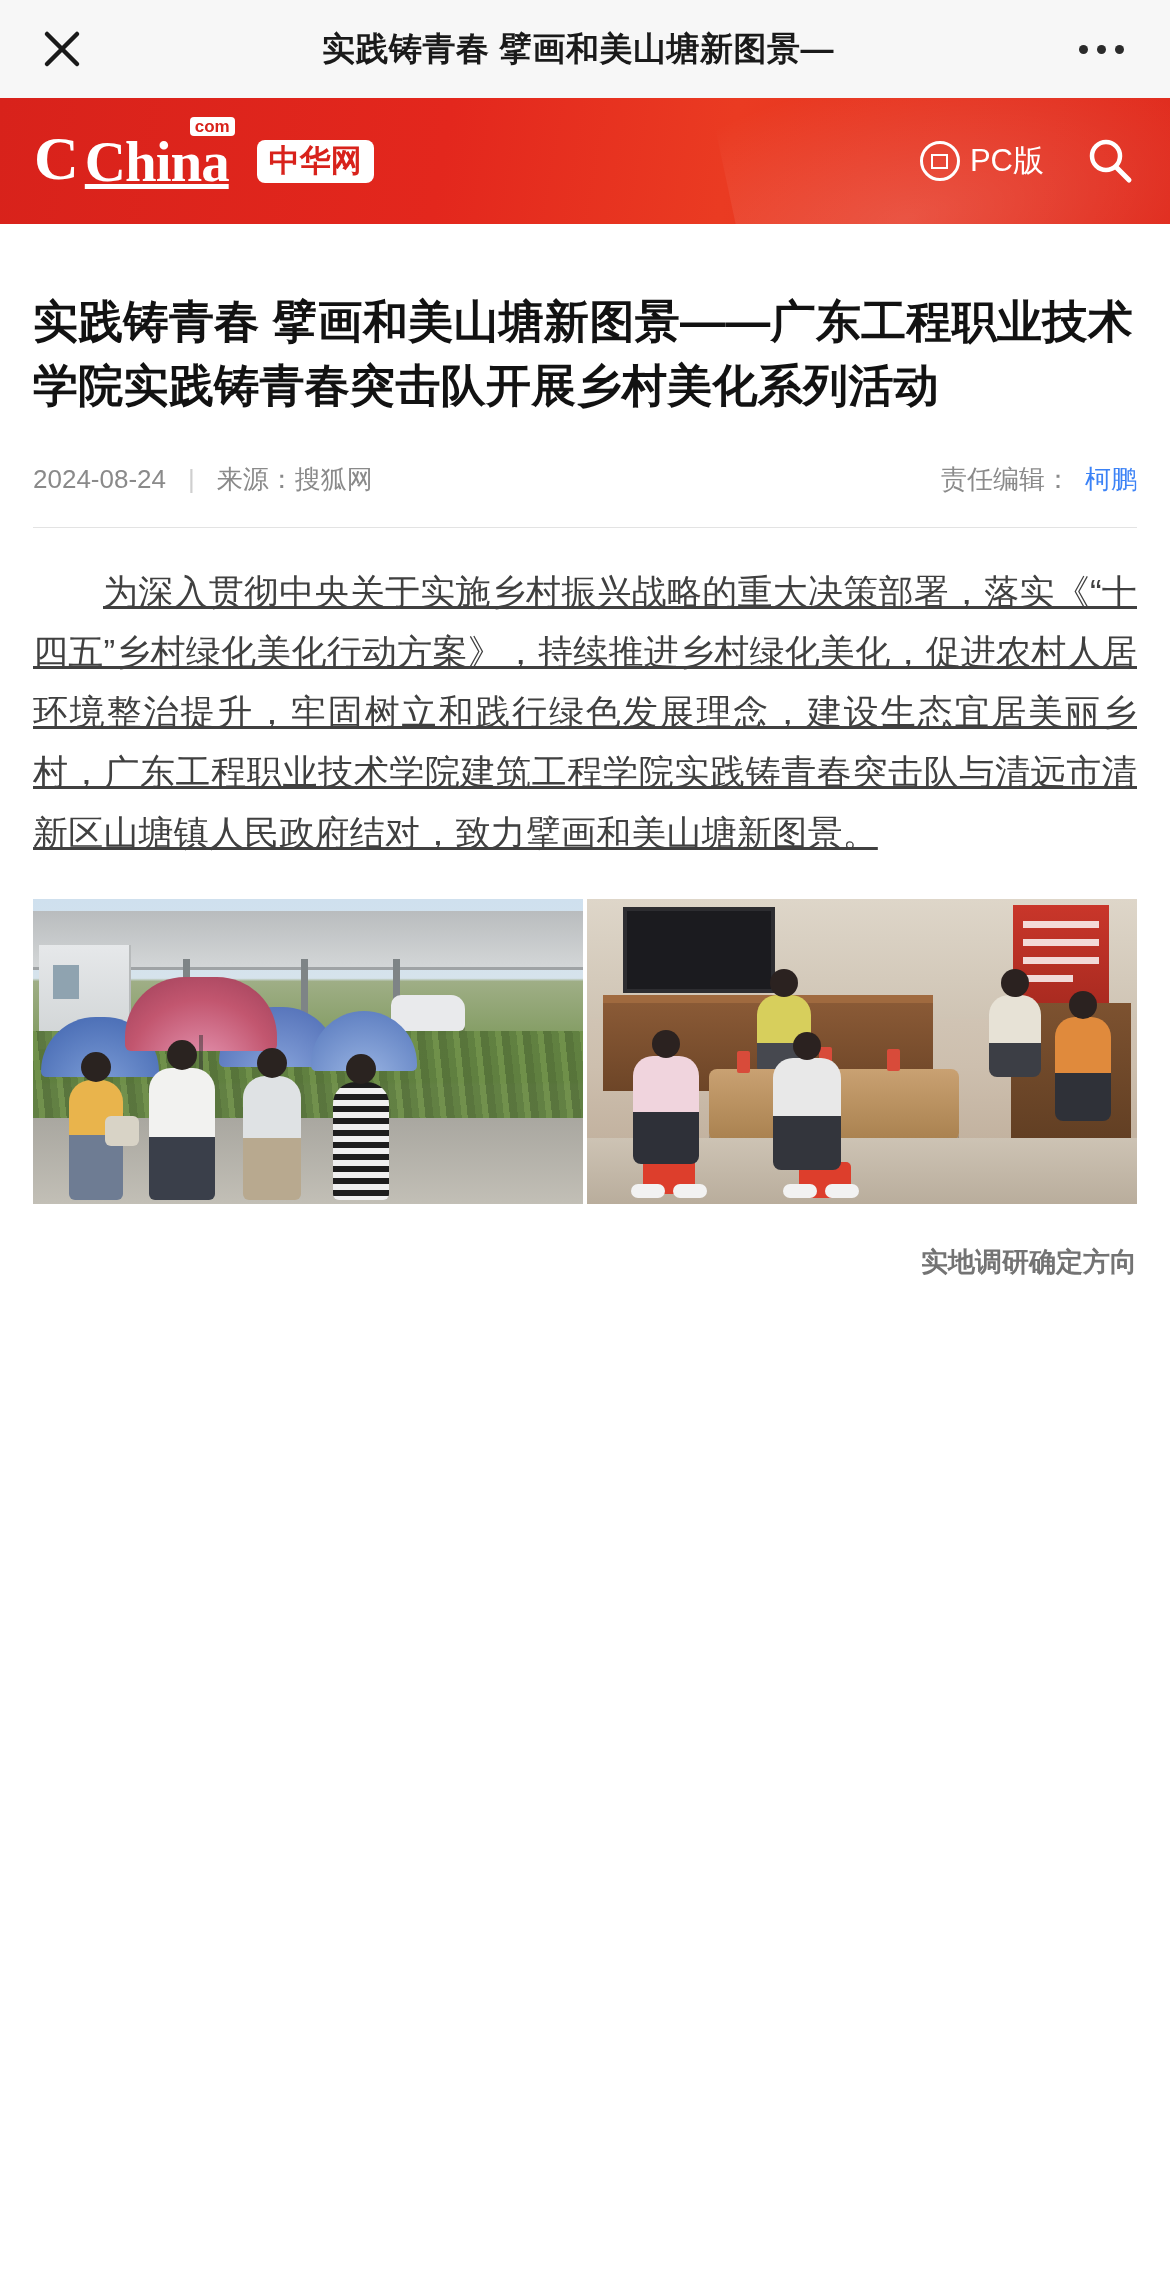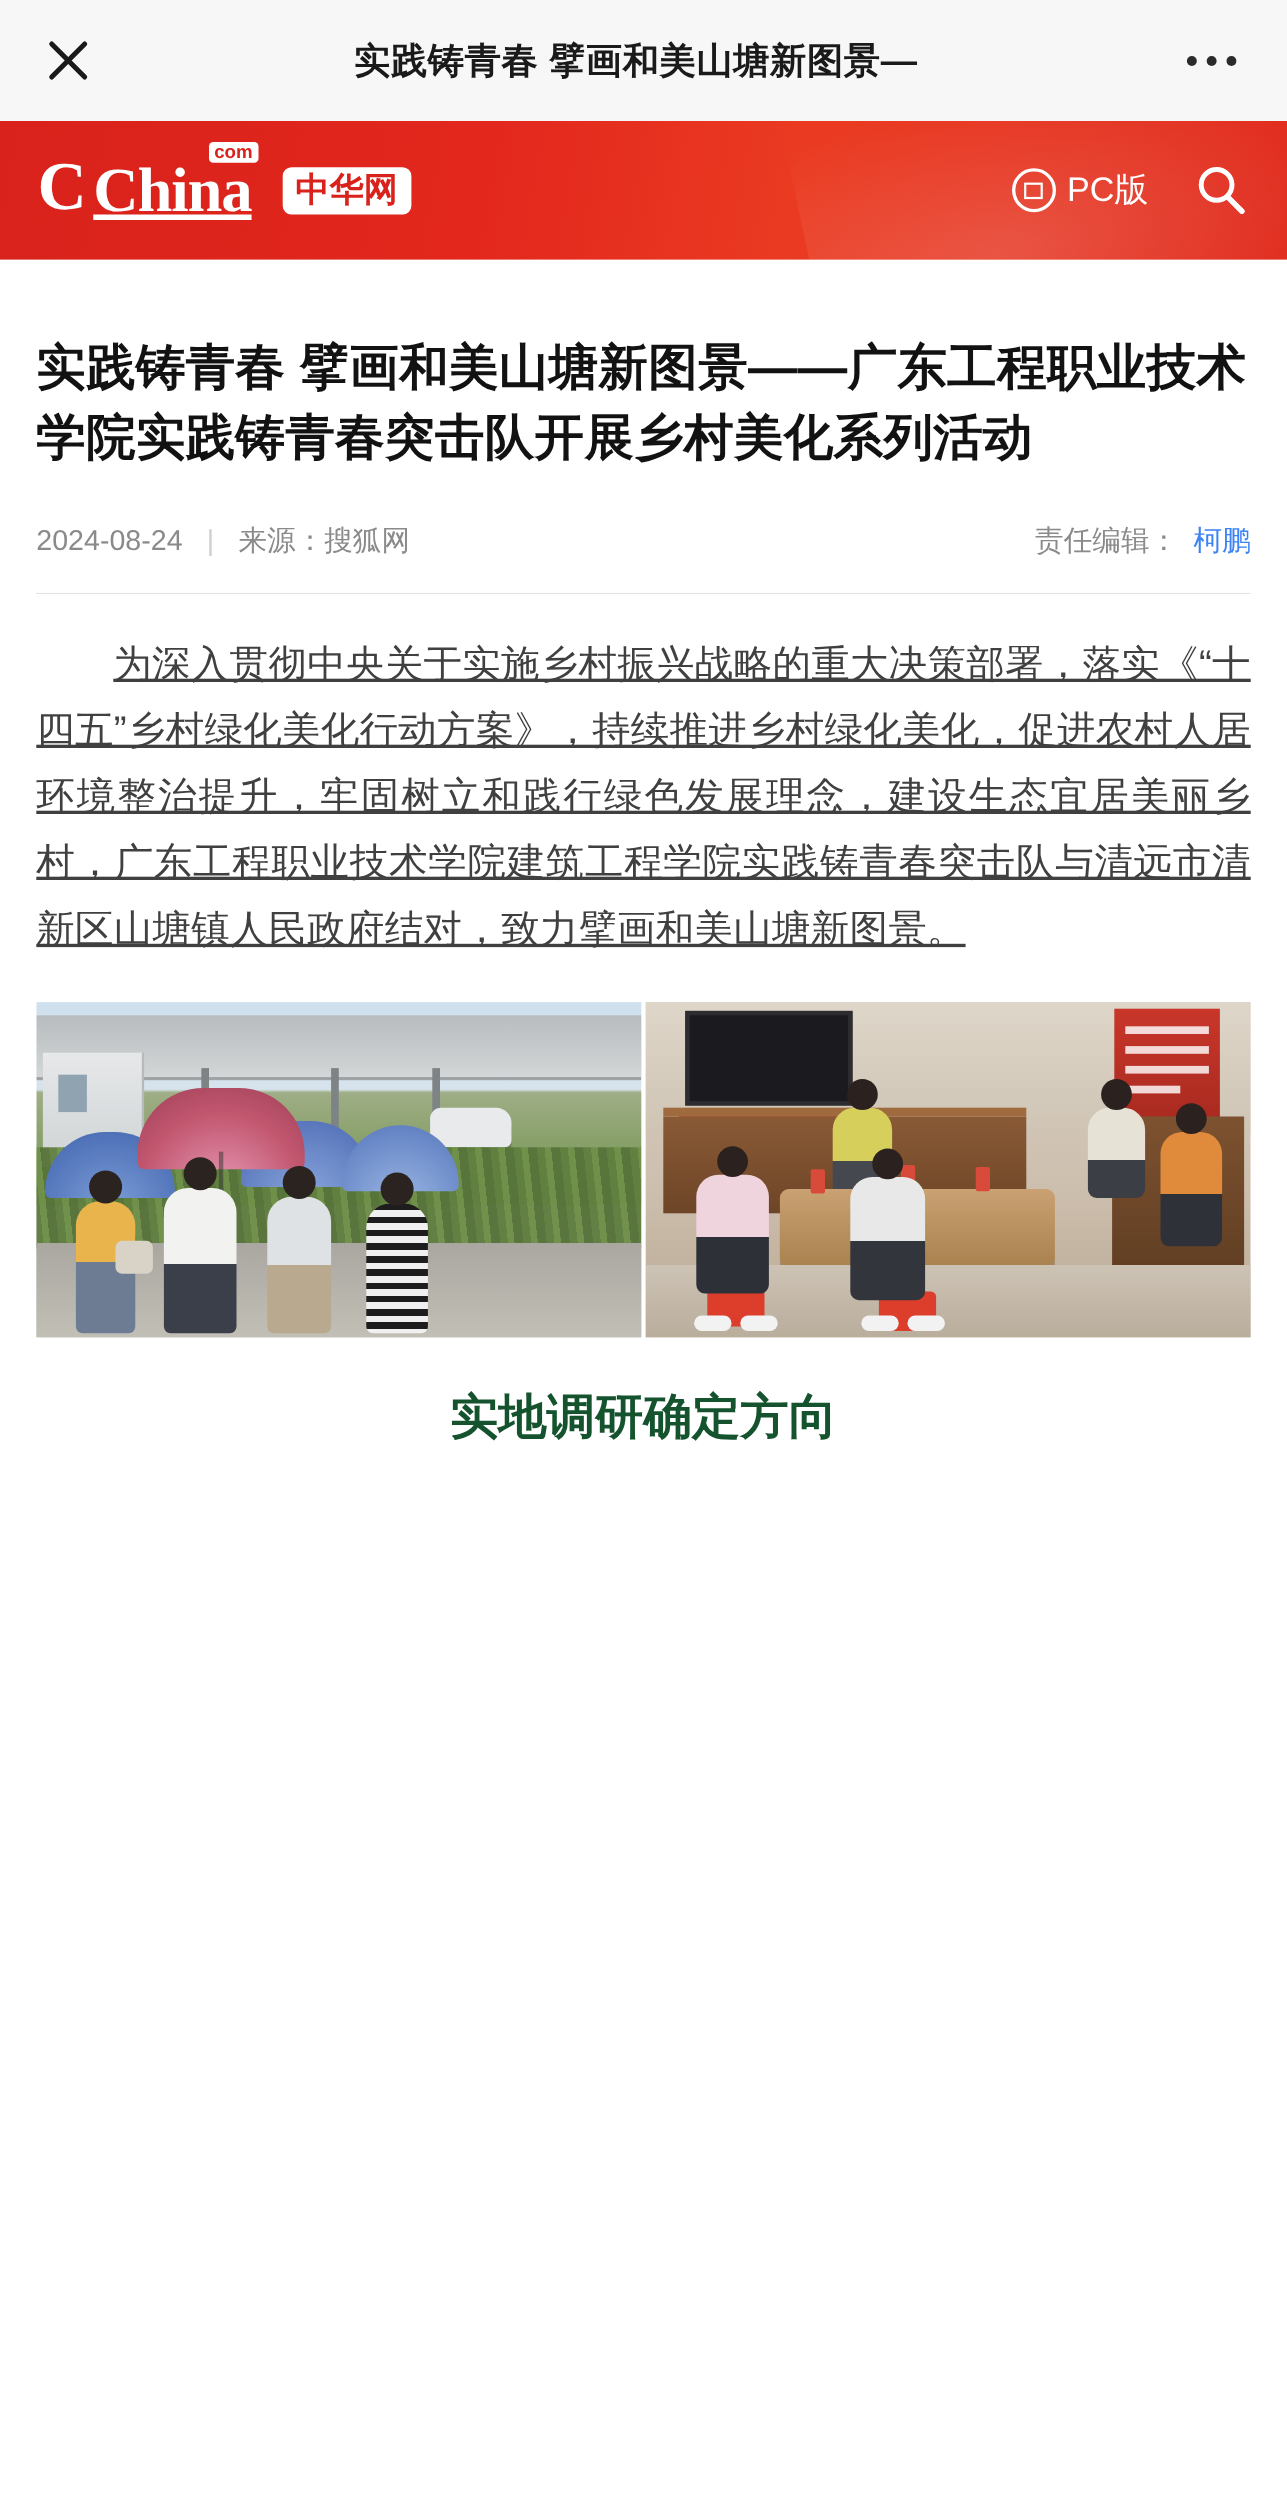--- a/index.html
+++ b/index.html
@@ -5,21 +5,21 @@
   * { box-sizing: border-box; margin: 0; padding: 0; }
   html, body {
     width: 1170px;
     background: #ffffff;
     font-family: "Liberation Sans", "DejaVu Sans", sans-serif;
   }
   body { width: 1170px; }
 
   
   .topbar {
-    height: 110px;
+    height: 98px;
     background: #f7f7f7;
     display: flex;
     align-items: center;
     padding: 0 34px;
     position: relative;
   }
   .close-btn {
     width: 56px; height: 56px;
     display: flex; align-items: center; justify-content: center;
     flex: 0 0 auto;
@@ -166,25 +166,25 @@
     font-size: 35px;
     line-height: 1.72;
     color: #404040;
     text-indent: 2em;
     letter-spacing: 0.2px;
     margin-top: 34px;
     text-align: justify;
     text-decoration: underline;
   }
   .subhead {
-    font-size: 44px;
+    font-size: 27px;
     line-height: 1.7;
     font-weight: bold;
-    color: #14532d;
-    text-align: center;
+    color: #737373;
+    text-align: right;
     margin-top: 36px;
   }
 
   
   .photo-wrap {
     margin-top: 36px;
     display: flex;
     gap: 4px;
     height: 305px;
     overflow: hidden;

